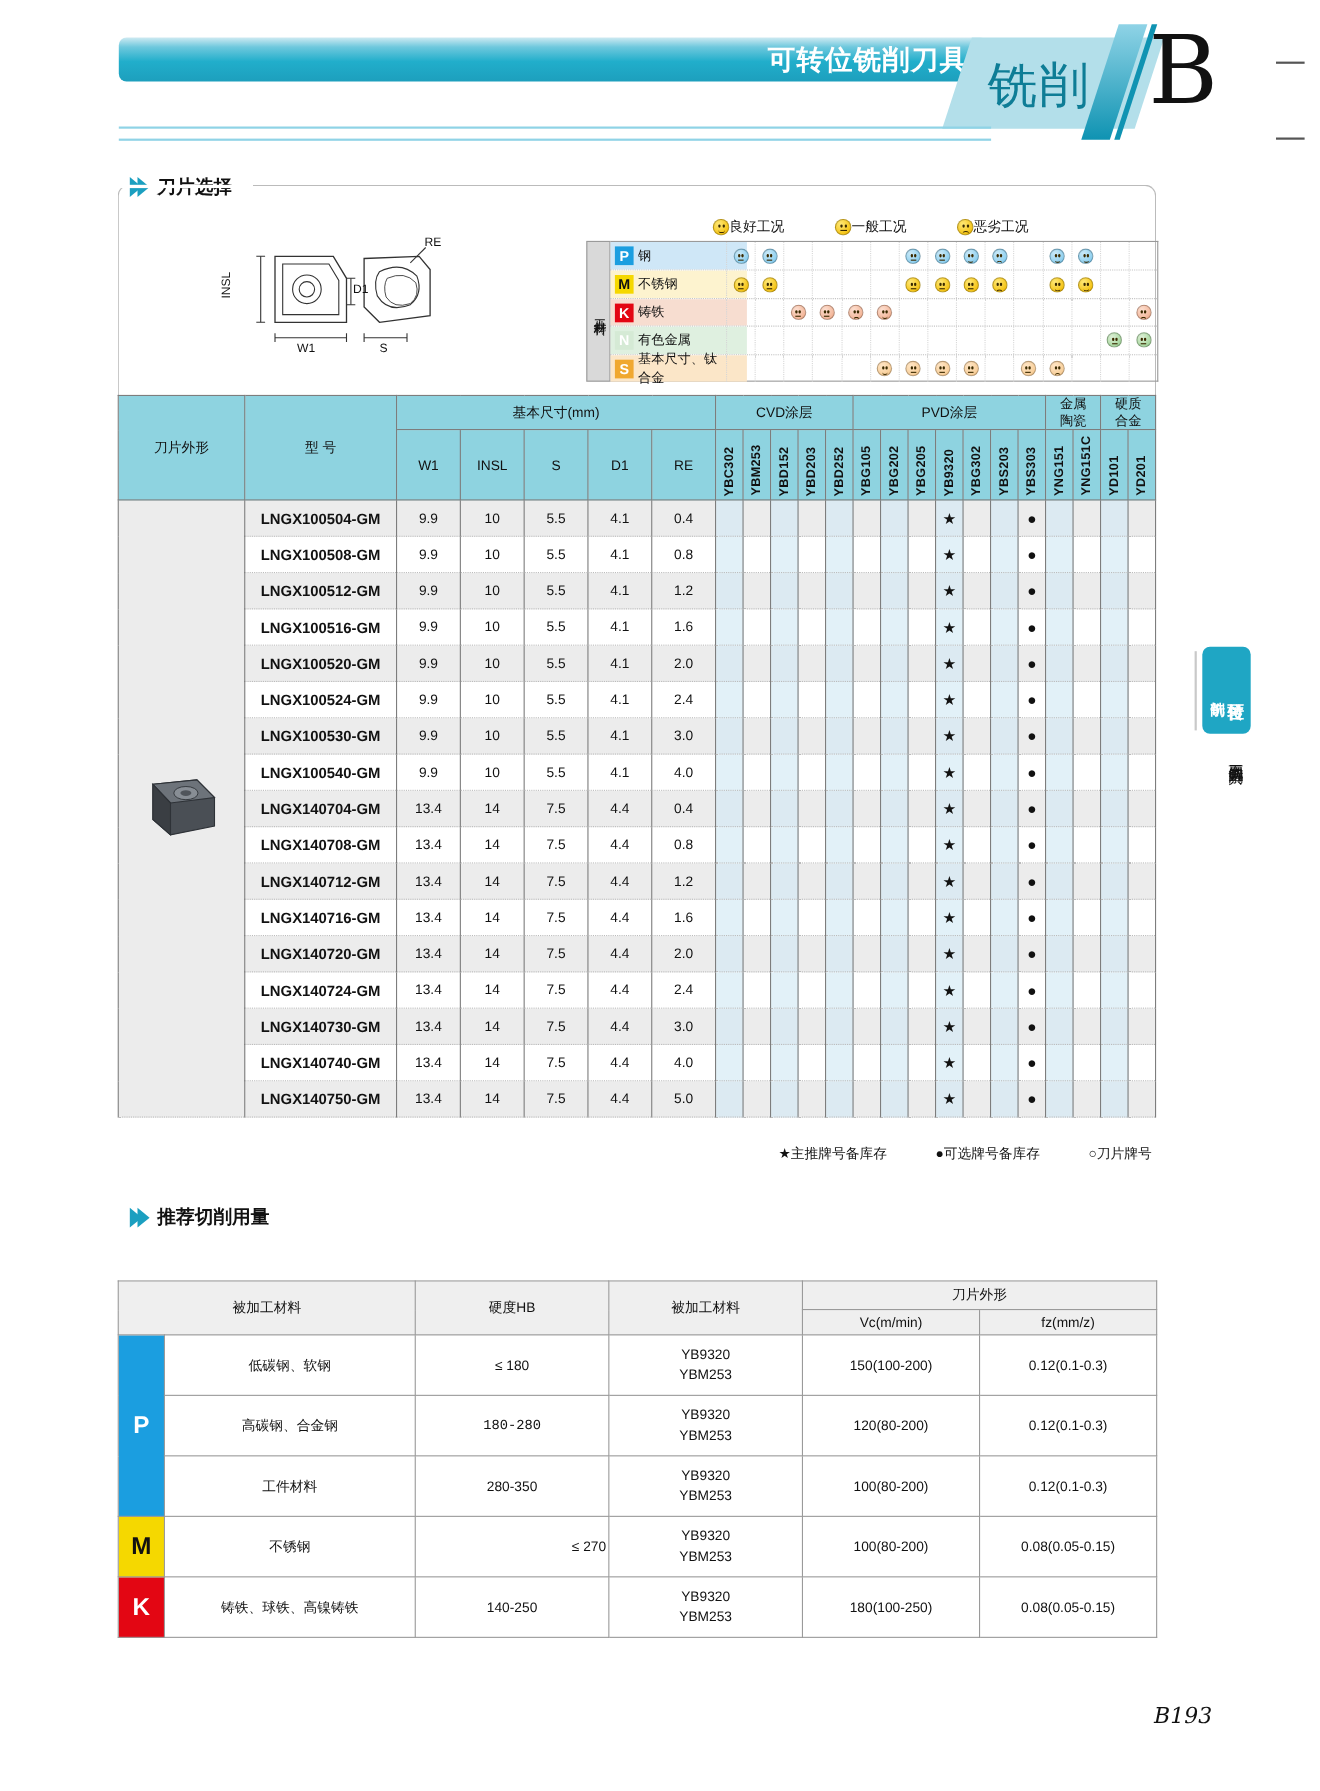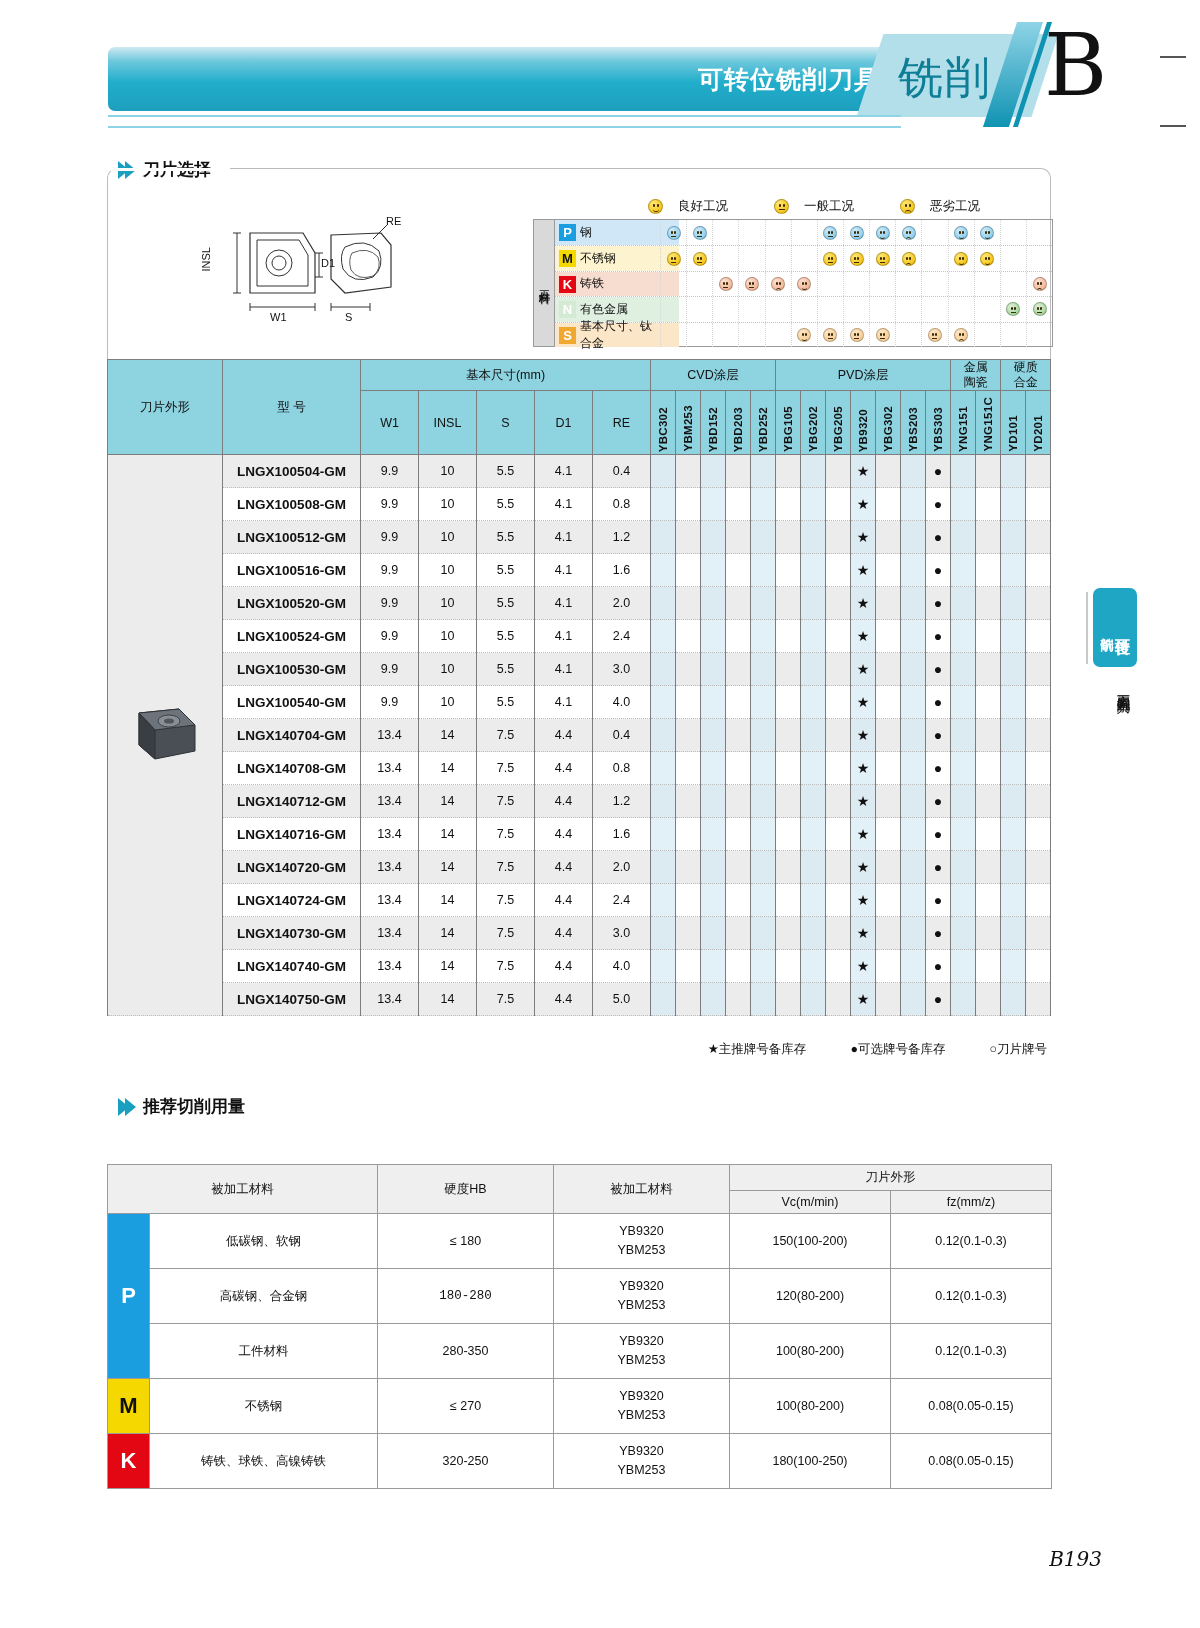--- a/index.html
+++ b/index.html
@@ -9,21 +9,21 @@
     background:#ffffff;
     font-family:"Liberation Sans","DejaVu Sans",sans-serif;
     position:relative;
     overflow:hidden;
     color:#111;
   }
 
   
   .header-wrap { position:absolute; left:0; top:0; width:1200px; height:150px; }
   .hdr-bar {
-    position:absolute; left:108px; top:47px; width:790px; height:64px;
+    position:absolute; left:108px; top:34px; width:790px; height:40px;
     border-radius:7px 7px 7px 7px;
     background:linear-gradient(to bottom,#cfeaf2 0%,#6ec8dd 22%,#21aecb 55%,#1d9fbd 100%);
     padding-left:35px;
   }
   .hdr-bar-title {
     position:absolute; right:18px; top:50%; transform:translateY(-50%);
     color:#ffffff; font-size:25px; font-weight:bold; letter-spacing:1px;
     white-space:nowrap;
   }
   .hdr-parallelogram {
@@ -64,21 +64,21 @@
     border-left:11px solid #1b9fc0;
   }
   .arrow.a2 { margin-left:-4px; }
   .sect-label { font-size:17px; font-weight:bold; color:#111; white-space:nowrap; }
   .sect-box-top { position:absolute; border:1px solid #bbb; border-bottom:none; border-radius:10px 10px 0 0; }
 
   
   .diagram { position:absolute; left:195px; top:215px; width:230px; height:120px; }
   .dimtext { position:absolute; font-size:11px; color:#111; font-family:"Liberation Sans",sans-serif; }
   .matrix-legend { position:absolute; left:648px; top:198px; display:flex; gap:46px; font-size:12.5px; }
-  .matrix-legend .lg { display:flex; align-items:center; gap:15px; white-space:nowrap; }
+  .matrix-legend .lg { display:flex; align-items:center; gap:0; white-space:nowrap; }
   .face {
     width:15px; height:15px; border-radius:50%; display:inline-block;
     position:relative; border:1px solid rgba(0,0,0,.25);
   }
   .face.sm { width:14px; height:14px; }
   .face-yellow { background:radial-gradient(circle at 35% 30%,#ffe97a,#f5c518 70%,#e0a800); }
   .face-blue   { background:radial-gradient(circle at 35% 30%,#cdeaf8,#8fd0ef 70%,#5fb4e0); }
   .face-pink   { background:radial-gradient(circle at 35% 30%,#fde0d2,#f3b79a 70%,#e09b78); }
   .face-green  { background:radial-gradient(circle at 35% 30%,#dff0d8,#a9d8a0 70%,#8ec486); }
   .face-orange { background:radial-gradient(circle at 35% 30%,#ffe6c7,#f8cf9a 70%,#e8b578); }
@@ -1093,31 +1093,31 @@
           <td style="height: 55px;">280-350</td>
           <td class="ct-grade" style="height: 55px;">YB9320<br>YBM253</td>
           <td style="height: 55px;">100(80-200)</td>
           <td style="height: 55px;">0.12(0.1-0.3)</td>
         </tr>
         <tr>
           <td class="ct-badge" rowspan="1" style="background: rgb(245, 216, 0);">
             <div class="bx" style="color: rgb(17, 17, 17);">M</div>
           </td>
           <td style="height: 55px;">不锈钢</td>
-          <td style="height: 55px;">≤ 270</td>
+          <td style="height: 55px; text-align: right;">≤ 270</td>
           <td class="ct-grade" style="height: 55px;">YB9320<br>YBM253</td>
           <td style="height: 55px;">100(80-200)</td>
           <td style="height: 55px;">0.08(0.05-0.15)</td>
         </tr>
         <tr>
           <td class="ct-badge" rowspan="1" style="background: rgb(227, 6, 19);">
             <div class="bx" style="color: rgb(255, 255, 255);">K</div>
           </td>
           <td style="height: 55px;">铸铁、球铁、高镍铸铁</td>
-          <td style="height: 55px;">320-250</td>
+          <td style="height: 55px;">140-250</td>
           <td class="ct-grade" style="height: 55px;">YB9320<br>YBM253</td>
           <td style="height: 55px;">180(100-250)</td>
           <td style="height: 55px;">0.08(0.05-0.15)</td>
         </tr>
       </tbody>
   </table>
 </div>
 
 <div class="sidebar-line"></div>
 <div class="sidetab">

